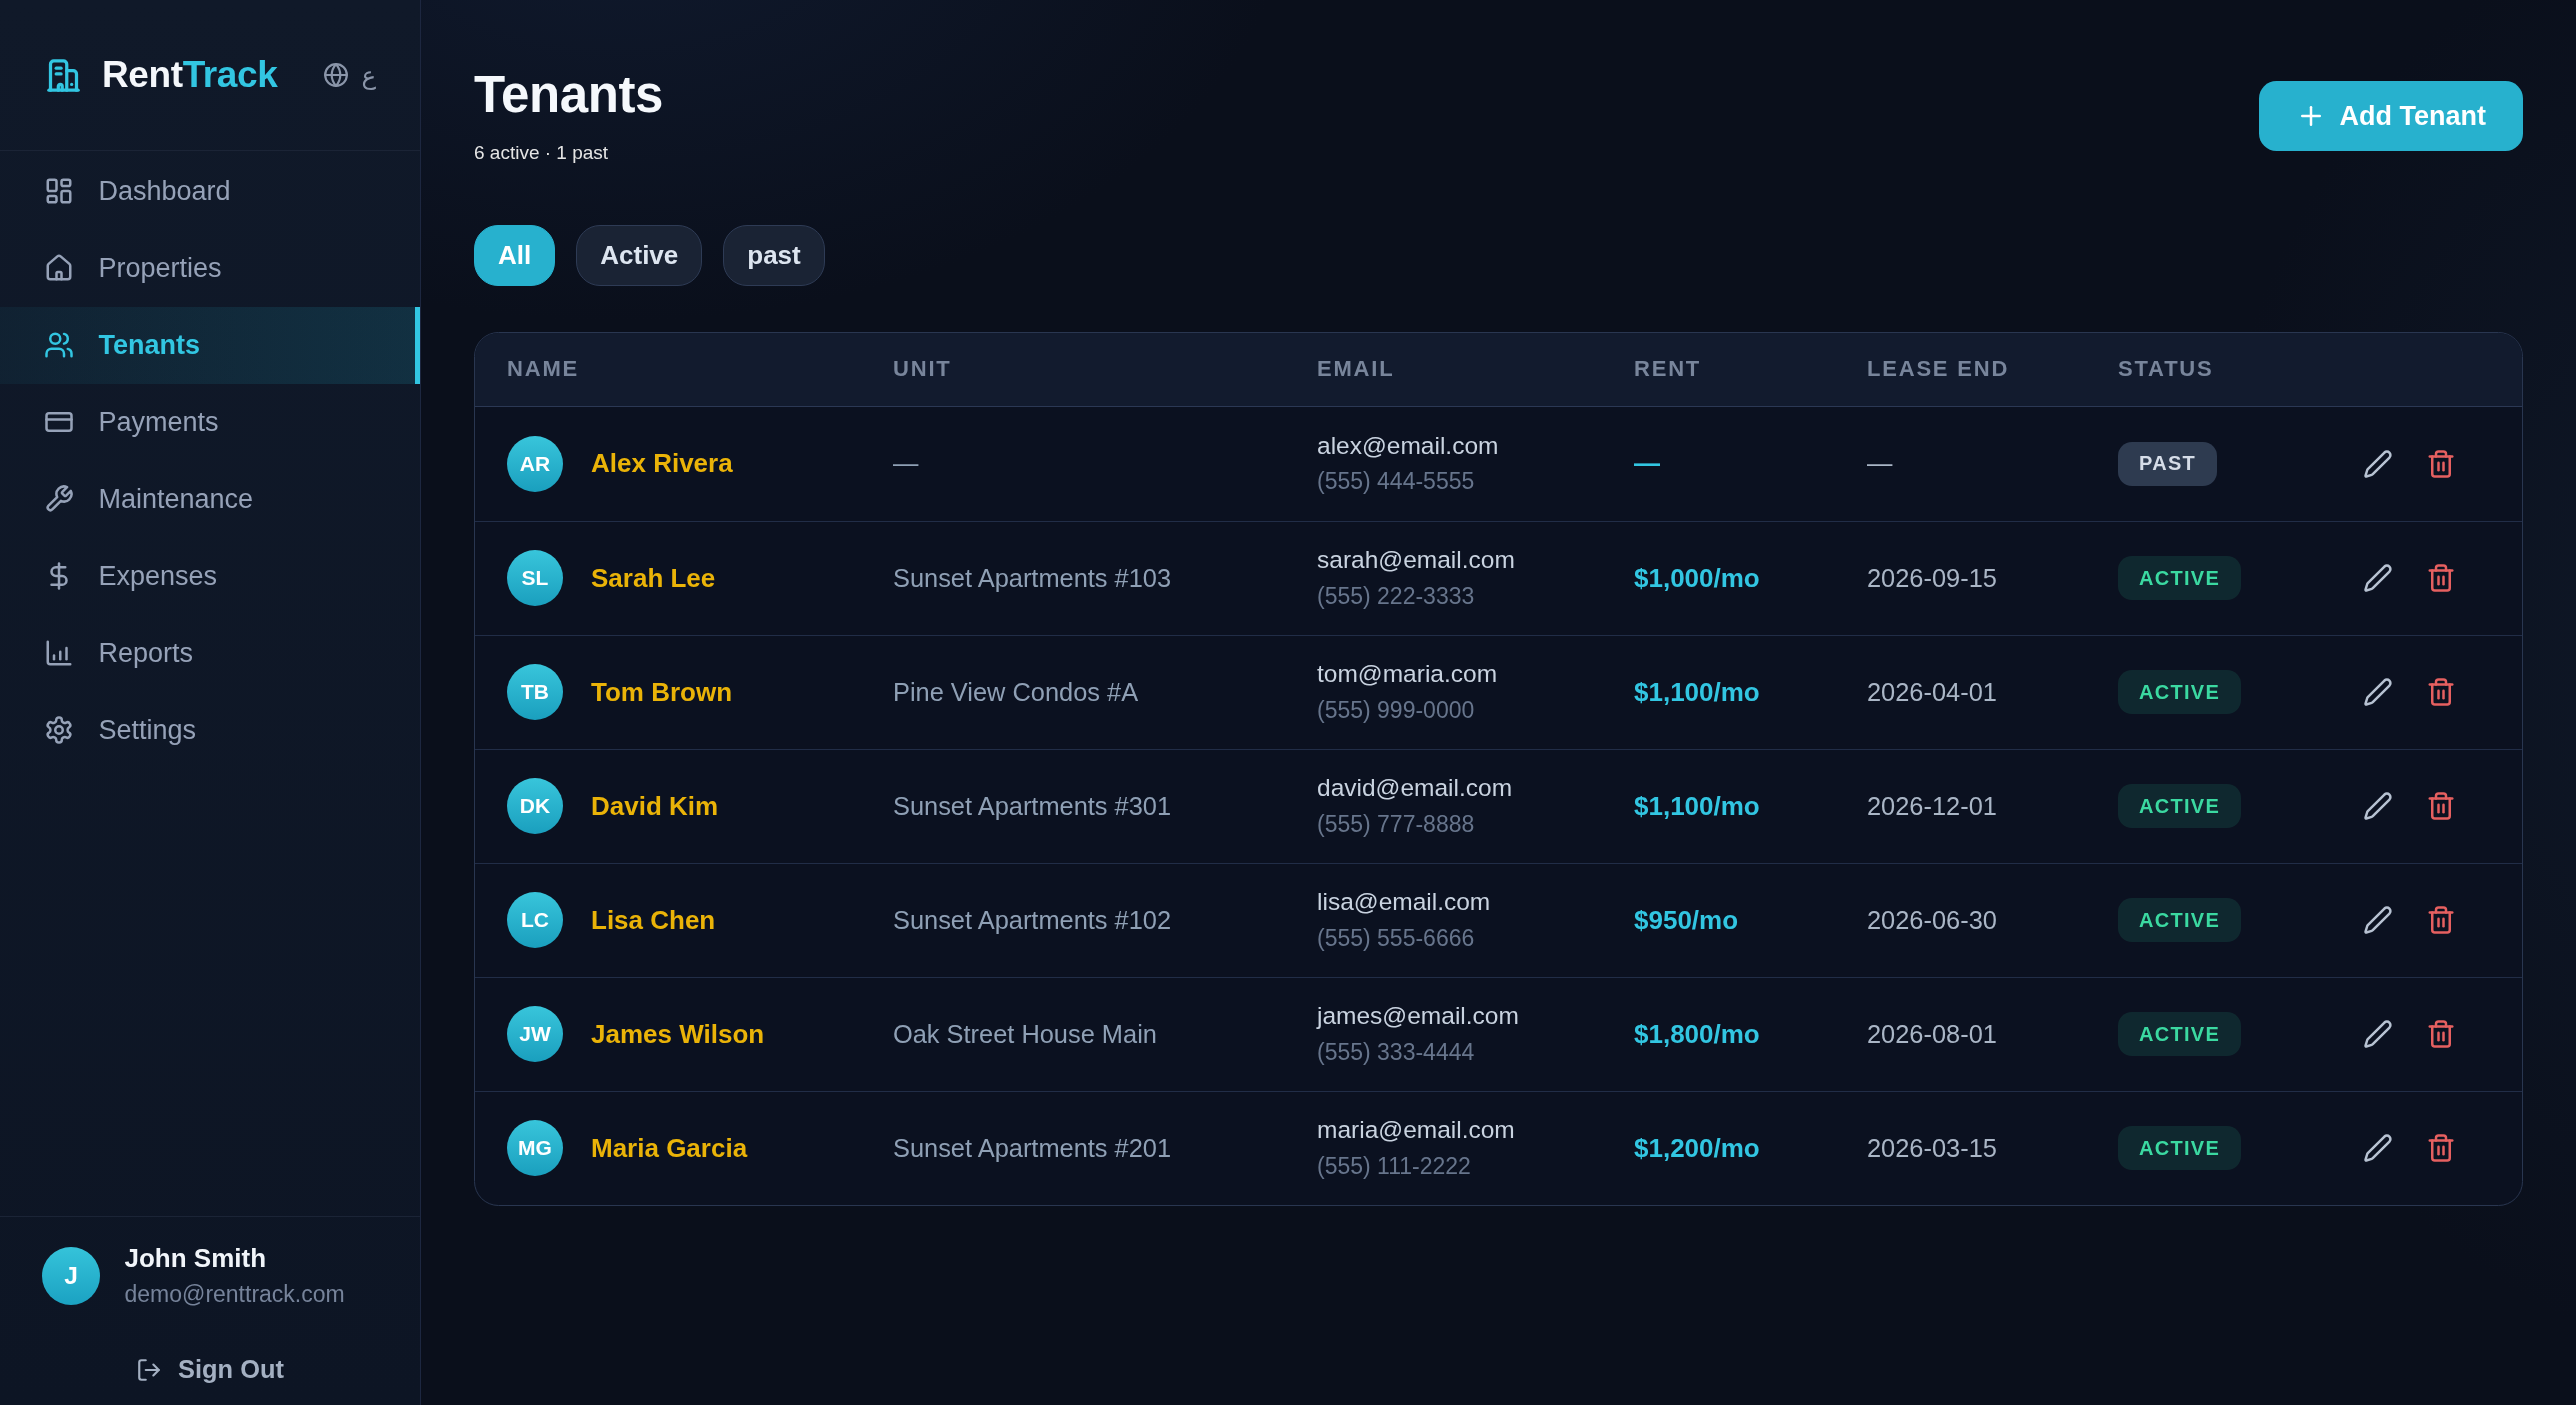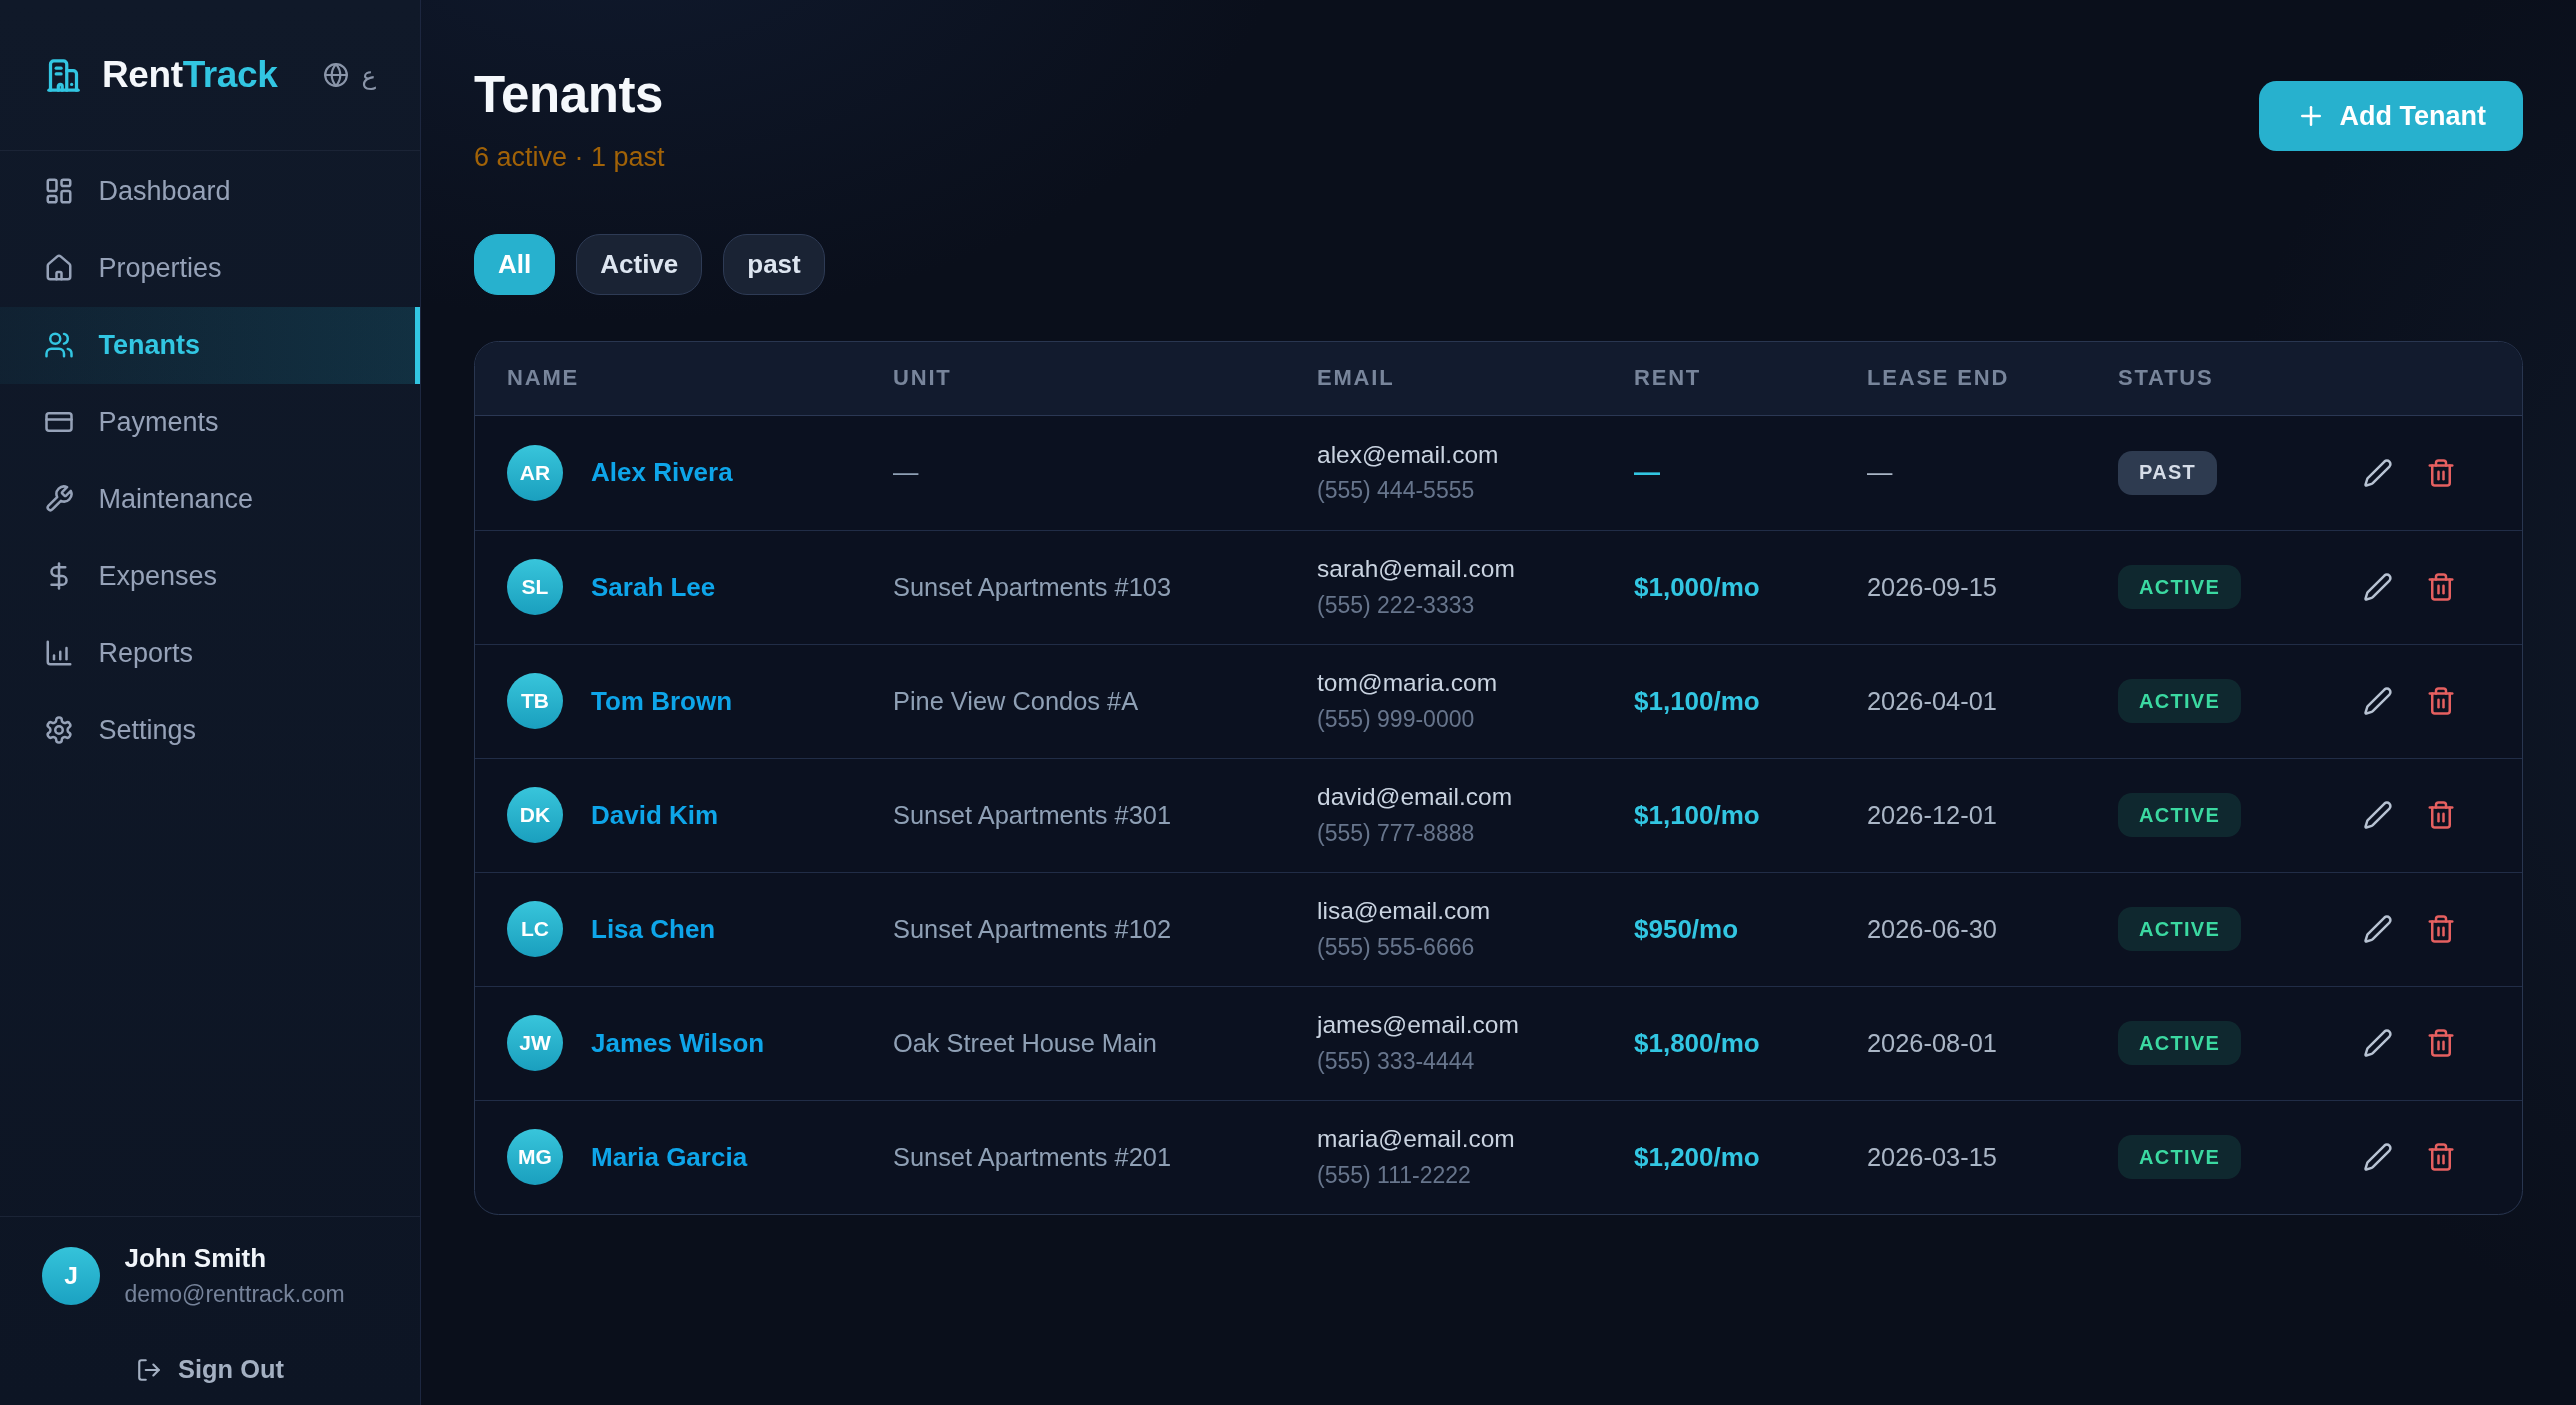--- a/index.html
+++ b/index.html
@@ -66,21 +66,21 @@
     background: none; border: none; cursor: pointer;
     color: #a4b0c2; font-family: inherit; font-size: 25.4px; font-weight: 600;
   }
   .signout .so-icon { width: 26px; height: 26px; }
   .signout .so-icon svg { width: 26px; height: 26px; }
 
   
   main { flex: 1; padding: 65px 53px 0; }
   .page-head { display: flex; justify-content: space-between; align-items: flex-start; }
   h1 { font-size: 51px; font-weight: 800; letter-spacing: -0.4px; color: #f5f8fc; }
-  .subtitle { margin-top: 17.5px; font-size: 27px; color: #a16207; }
+  .subtitle { margin-top: 17.5px; font-size: 19px; color: #e5e5e5; }
   .add-btn {
     margin-top: 16px; height: 70px; padding: 0 37px;
     display: flex; align-items: center; gap: 14px;
     background: var(--accent); border: none; border-radius: 17.5px;
     color: #fff; font-family: inherit; font-size: 27px; font-weight: 700; cursor: pointer;
   }
   .add-btn .plus { width: 30px; height: 30px; }
   .add-btn .plus svg { width: 30px; height: 30px; }
 
   .chips { margin-top: 61px; display: flex; gap: 21px; }
@@ -111,21 +111,21 @@
   .trow { height: 114px; }
   .trow + .trow { border-top: 1.8px solid #212d47; }
 
   .cell-name { display: flex; align-items: center; gap: 28px; }
   .row-avatar {
     width: 56px; height: 56px; border-radius: 50%;
     background: linear-gradient(180deg, #38c5db, #1a9fbe);
     display: flex; align-items: center; justify-content: center;
     color: #fff; font-size: 21px; font-weight: 700; flex: 0 0 56px;
   }
-  .tenant-name { font-size: 26px; font-weight: 600; color: #0ea5e9; }
+  .tenant-name { font-size: 26px; font-weight: 600; color: #eab308; }
   .cell-unit { font-size: 25.4px; color: #8fa0b5; }
   .cell-email .em { font-size: 24.5px; color: #c9d3e0; }
   .cell-email .ph { font-size: 23px; color: #67758c; margin-top: 8.8px; }
   .cell-rent { font-size: 26px; font-weight: 700; color: var(--accent-bright); }
   .cell-lease { font-size: 25.4px; color: #aab6c6; }
   .badge {
     display: inline-block; padding: 10.5px 21px; border-radius: 14px;
     font-size: 20px; font-weight: 700; letter-spacing: 1.3px;
   }
   .badge.active { background: rgba(52,211,153,0.12); color: var(--status-active); }

